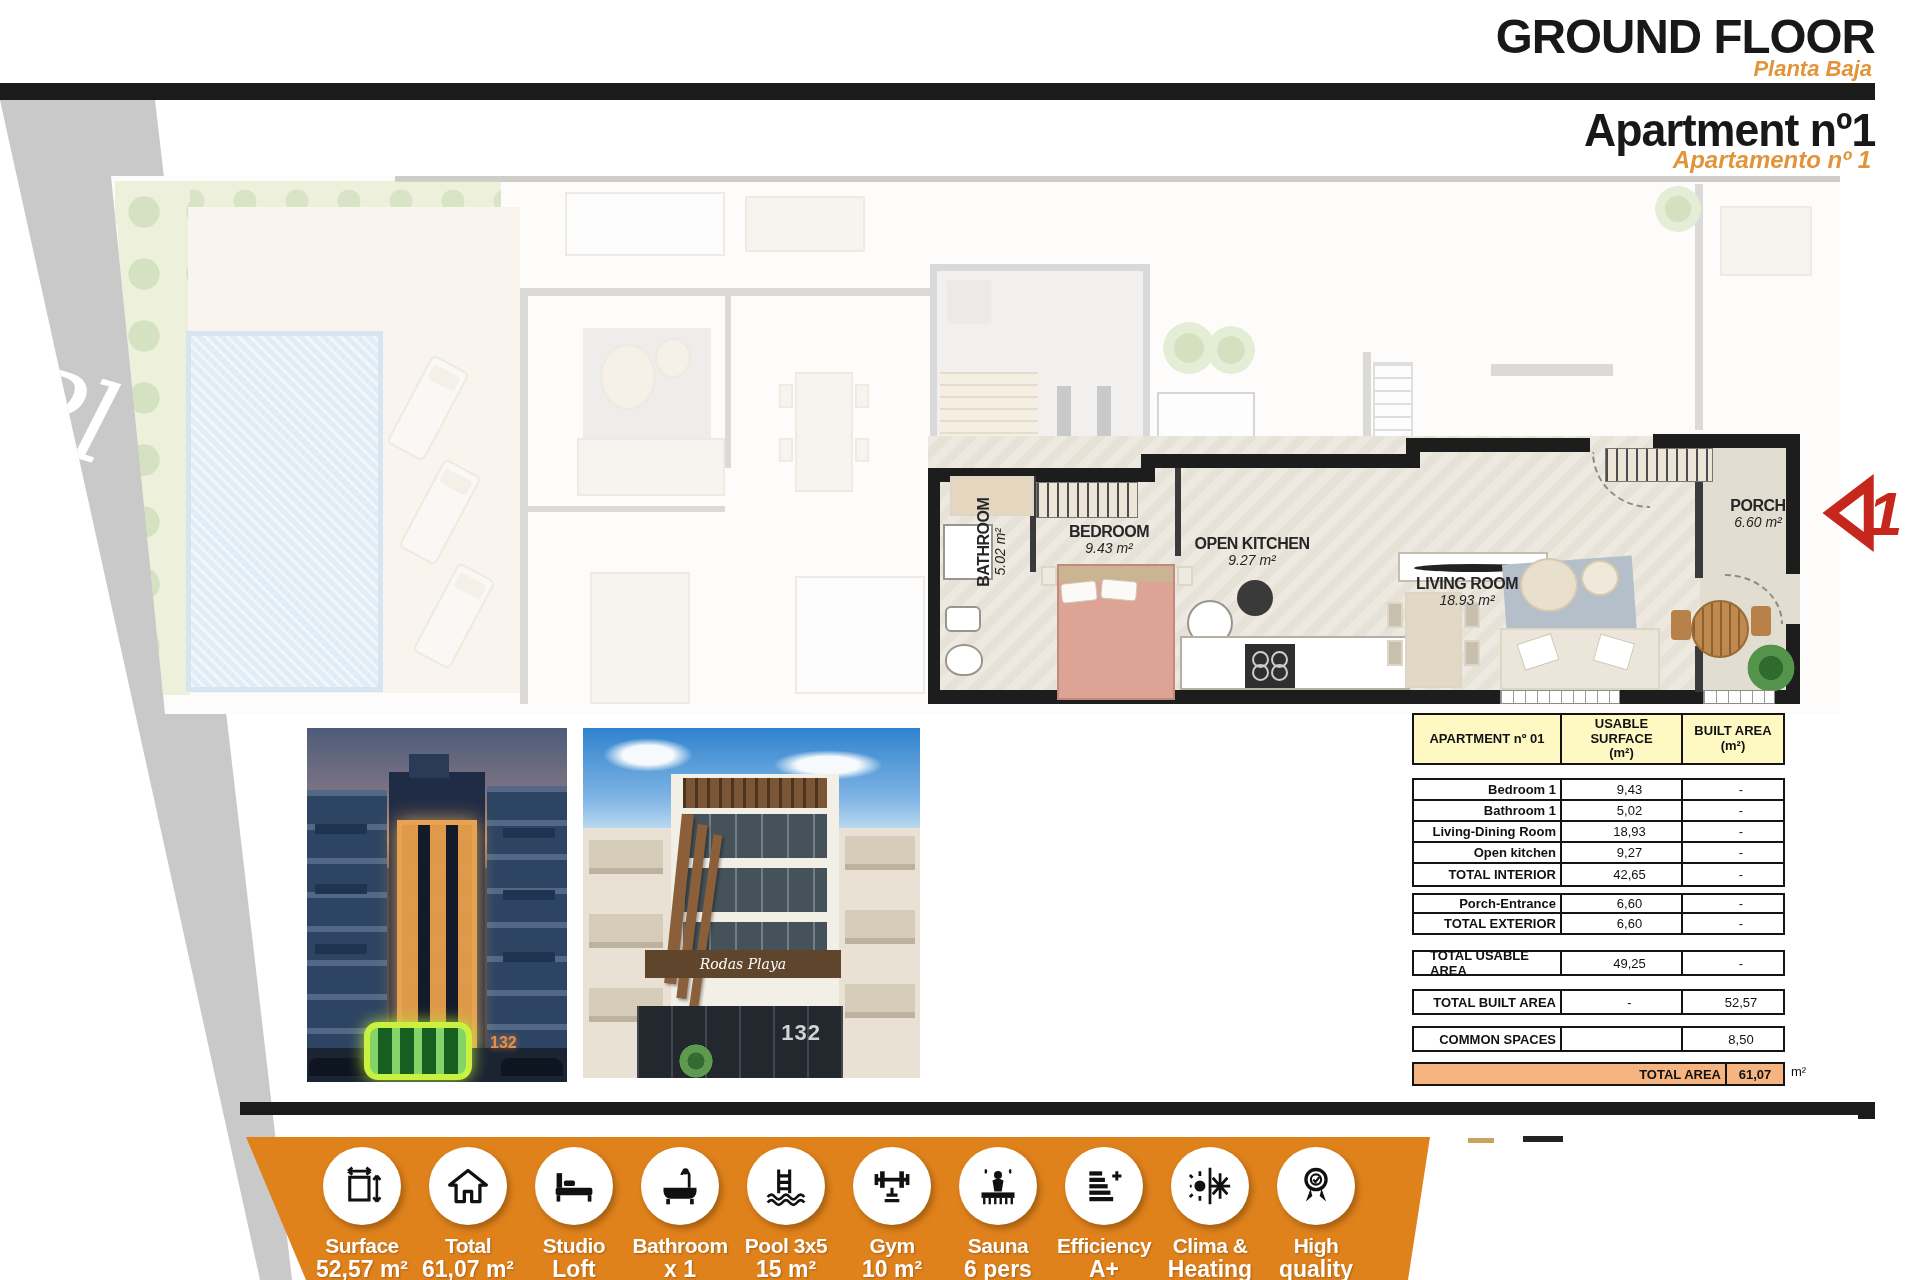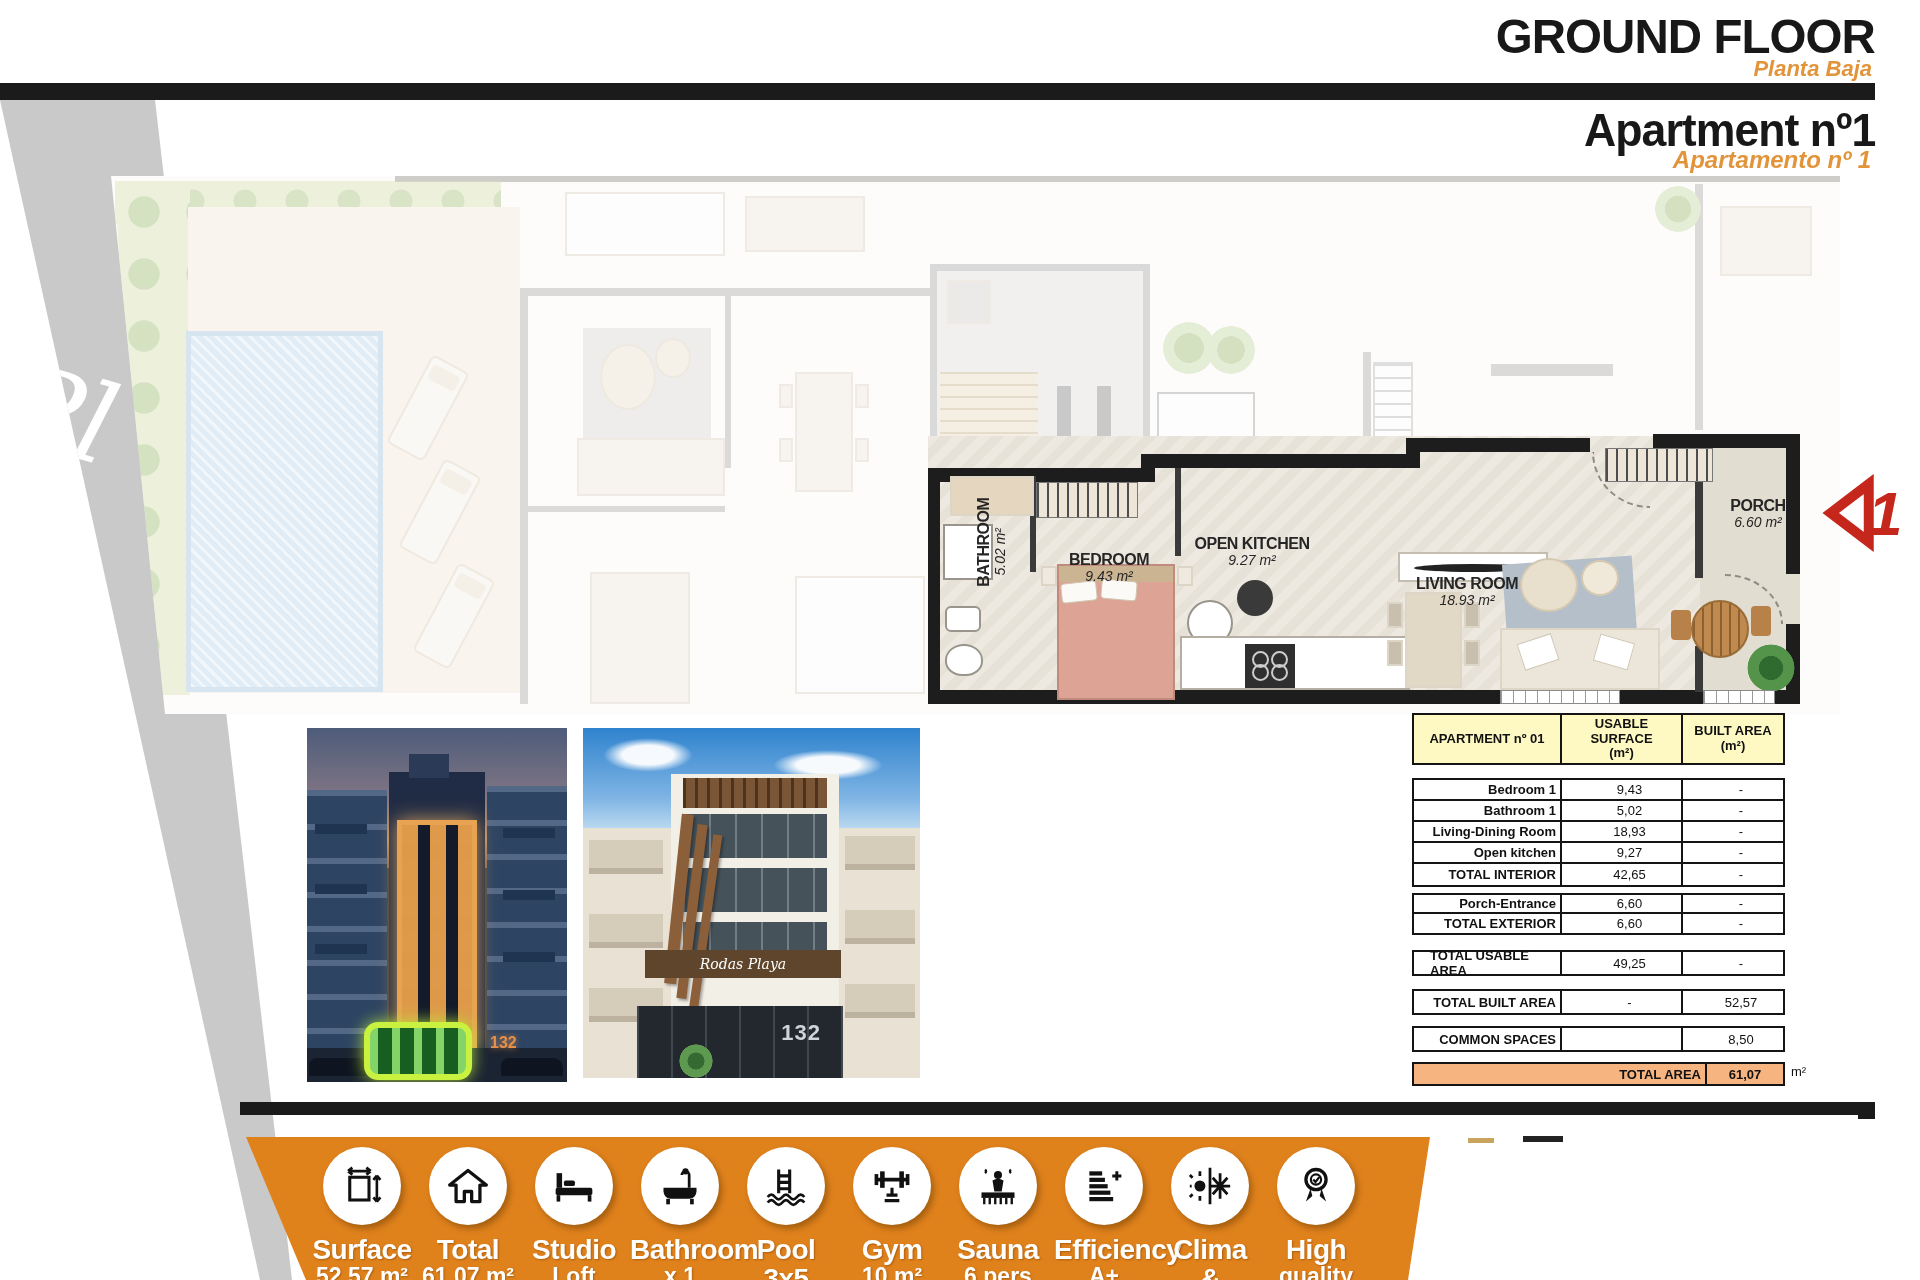--- a/index.html
+++ b/index.html
@@ -132,38 +132,38 @@
   .hc3{flex:1;}
   .tblock{position:absolute;left:0;width:373px;border:2px solid #141414;box-sizing:border-box;background:#fff;}
   .trow{display:flex;border-bottom:2px solid #141414;box-sizing:border-box;}
   .trow:last-child{border-bottom:none;}
   .tc{display:flex;align-items:center;box-sizing:border-box;padding-left:16px;}
   .tc-label{width:148px;justify-content:flex-end;padding-right:4px;font-weight:700;border-right:2px solid #141414;}
   .tc-mid{width:121px;justify-content:center;border-right:2px solid #141414;}
   .tc-right{flex:1;justify-content:center;}
   .trow-total{position:absolute;left:0;top:349px;width:373px;height:24px;display:flex;
       border:2px solid #141414;box-sizing:border-box;background:#f5b480;}
-  .trow-total .lab{width:293px;display:flex;align-items:center;justify-content:flex-end;
-      padding-right:4px;font-weight:700;border-right:2px solid #141414;box-sizing:border-box;}
+  .trow-total .lab{width:269px;display:flex;align-items:center;justify-content:flex-end;
+      padding-right:4px;font-weight:700;border-right:2px solid #141414;box-sizing:border-box;margin-left:44px;}
   .trow-total .val{flex:1;display:flex;align-items:center;justify-content:center;font-weight:700;}
   .tbl-unit{position:absolute;left:379px;top:351px;font-size:13px;}
 
   
   .bar-bottom{position:absolute;left:240px;top:1102px;width:1622px;height:13px;background:#1b1b1b;}
   .bar-bottom-nub{position:absolute;left:1858px;top:1102px;width:17px;height:17px;background:#1b1b1b;}
   .dash-tan{position:absolute;left:1468px;top:1138px;width:26px;height:5px;background:#c9a45c;}
   .dash-black{position:absolute;left:1523px;top:1136px;width:40px;height:6px;background:#222;}
 
   .orange-bar{position:absolute;left:246px;top:1137px;width:1184px;height:143px;background:#e0821c;
       clip-path:polygon(0 0,100% 0,calc(100% - 22px) 100%,60px 100%);}
   .amenity-row{position:absolute;left:66px;right:64px;top:10px;display:flex;justify-content:space-between;}
   .amenity{width:100px;text-align:center;color:#fff;}
   .am-circle{width:78px;height:78px;border-radius:50%;background:#fff;margin:0 auto;
       box-shadow:3px 4px 6px rgba(90,50,0,.45);display:flex;align-items:center;justify-content:center;}
-  .am-l1{font-size:28px;font-weight:700;margin-top:10px;line-height:1.05;
+  .am-l1{font-size:21px;font-weight:700;margin-top:10px;line-height:1.05;
       text-shadow:1px 1px 2px rgba(120,60,0,.5);letter-spacing:-.5px;}
   .am-l2{font-size:23px;font-weight:700;line-height:1.05;text-shadow:1px 1px 2px rgba(120,60,0,.5);}
 </style>
 </head>
 <body>
 
 <div class="page">
 
   <div class="title-main">GROUND FLOOR</div>
   <div class="title-sub">Planta Baja</div>
@@ -288,21 +288,21 @@
     <div style="position:absolute;left:1656px;top:430px;width:20px;height:30px;background:#b9814a;border-radius:4px;"></div>
     <div class="plantblob" style="left:1652px;top:468px;width:48px;height:48px;opacity:1;
         background:radial-gradient(circle,#2f6b2e 0 35%,#54934a 36% 68%,rgba(84,147,74,0) 70%);"></div>
     <div class="win" style="left:1405px;top:514px;width:120px;height:14px;"></div>
     <div class="win" style="left:1608px;top:514px;width:72px;height:14px;"></div>
 
     <div class="room-label" style="left:880px;top:330px;width:70px;transform:rotate(-90deg);transform-origin:center;top:360px;left:862px;">
       <div class="rname">BATHROOM</div>
       <div class="rarea">5.02 m²</div>
     </div>
-    <div class="room-label" style="left:962px;top:348px;width:104px;margin-top:28px;">
+    <div class="room-label" style="left:962px;top:348px;width:104px;">
       <div class="rname">BEDROOM</div>
       <div class="rarea">9.43 m²</div>
     </div>
     <div class="room-label" style="left:1092px;top:360px;width:130px;">
       <div class="rname">OPEN KITCHEN</div>
       <div class="rarea">9.27 m²</div>
     </div>
     <div class="room-label" style="left:1312px;top:400px;width:120px;">
       <div class="rname">LIVING ROOM</div>
       <div class="rarea">18.93 m²</div>

